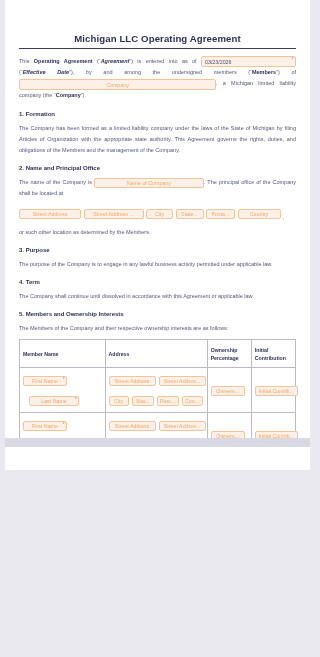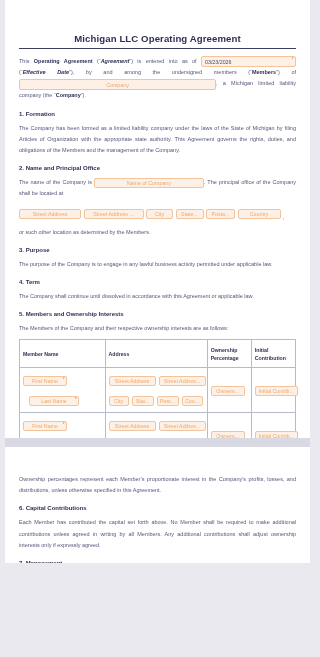--- a/index.html
+++ b/index.html
@@ -4,21 +4,21 @@
 <style>
   * { box-sizing: border-box; }
   html, body {
     margin: 0; padding: 0;
     width: 310px; height: 657px;
     background: #e9e9ef;
     font-family: "Liberation Sans", sans-serif;
     overflow: hidden;
   }
   .viewport {
-    width: 310px; height: 563px;
+    width: 310px; height: 470px;
     position: relative;
     background: #ec4899;
     overflow: hidden;
   }
   .page {
     position: absolute;
     left: 5px;
     width: 305px;
     background: #ffffff;
   }

